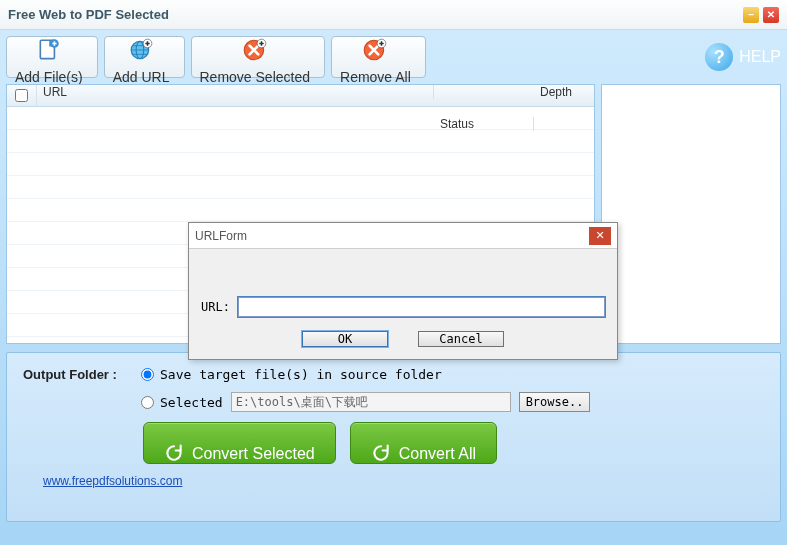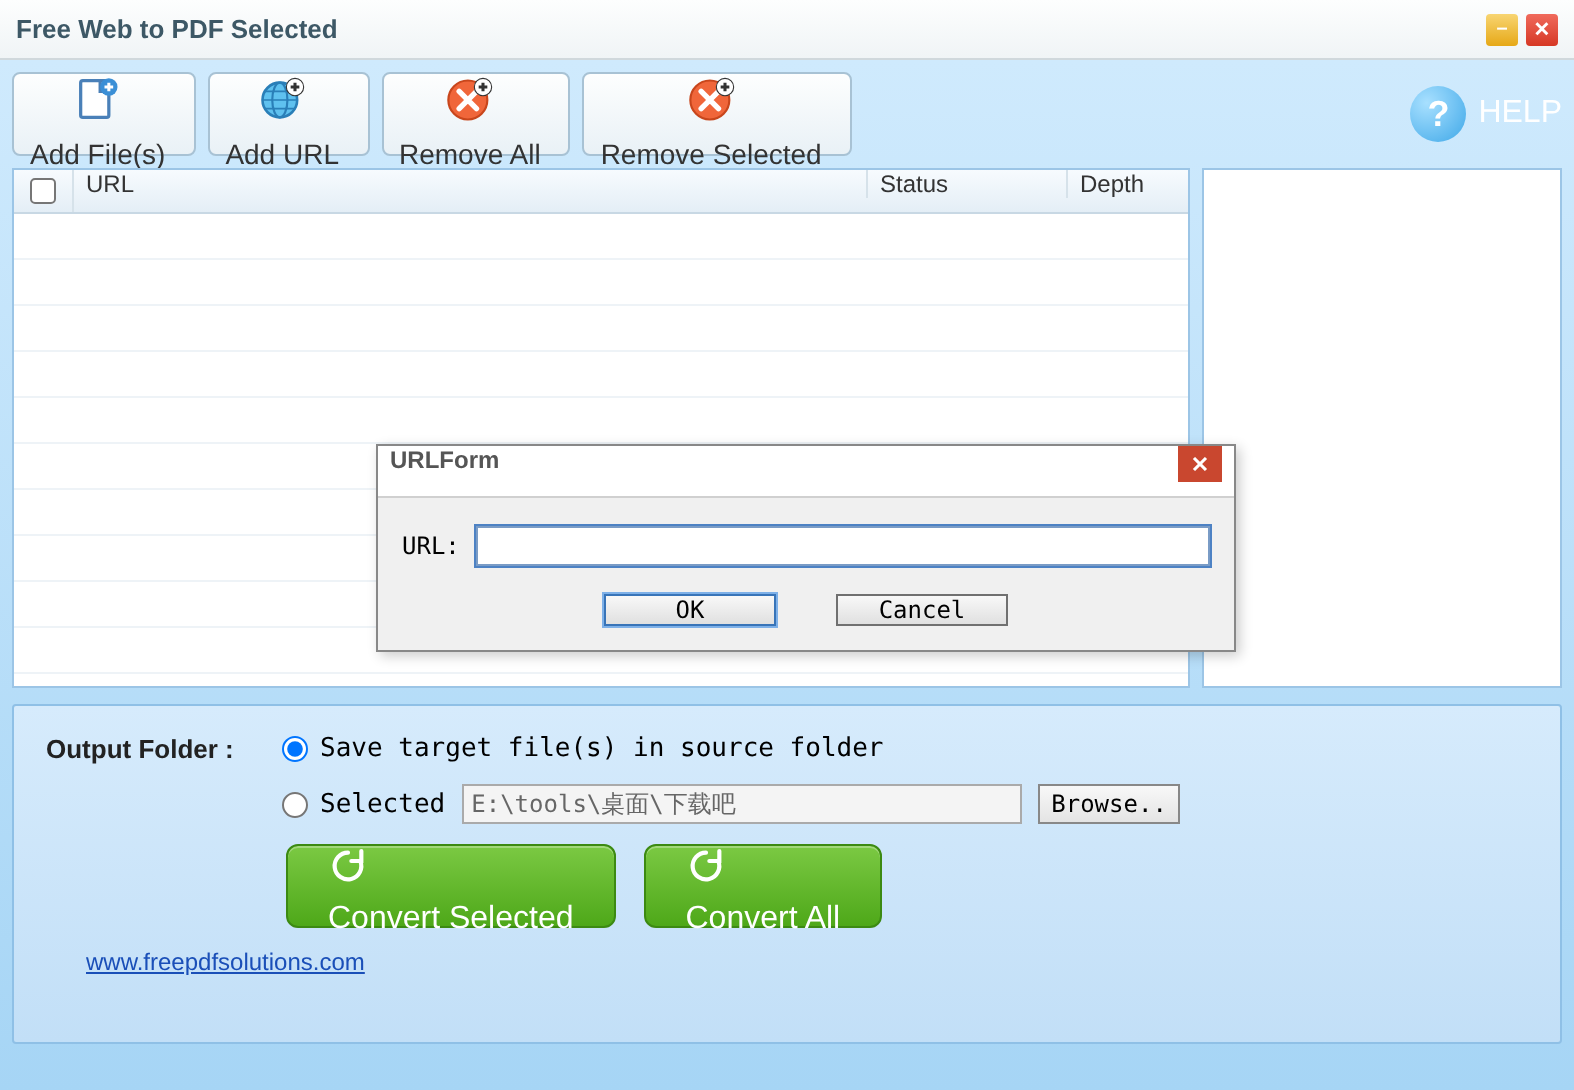--- a/index.html
+++ b/index.html
@@ -13,40 +13,40 @@
 .toolbar { display: flex; gap: 6px; align-items: center; margin-bottom: 6px; }
 .tbtn { background: linear-gradient(#fdfefe, #e9f1f6); border: 1px solid #a8c2d4; border-radius: 4px; height: 42px; padding: 0 14px 0 8px; display: flex; align-items: center; gap: 6px; font-size: 14px; color: #333; cursor: pointer; flex-direction: column; }
 .ticon { width: 28px; height: 28px; display: flex; align-items: center; justify-content: center; }
 .help-btn { margin-left: auto; display: flex; align-items: center; gap: 6px; color: #fff; font-size: 16px; cursor: pointer; }
 .help-circle { width: 28px; height: 28px; border-radius: 50%; background: radial-gradient(circle at 30% 30%, #a8e0ff, #3fa8e8); display: flex; align-items: center; justify-content: center; color: #fff; font-weight: bold; font-size: 18px; }
 .content-row { display: flex; gap: 6px; height: 260px; }
 .table-panel { flex: 1; background: #fff; border: 1px solid #9cc5e6; }
 .table-header { background: linear-gradient(#f7fbfe, #e4eef6); border-bottom: 1px solid #c8d8e4; display: flex; height: 22px; align-items: flex-start; font-size: 12px; color: #333; }
 .th-chk { width: 30px; display: flex; justify-content: center; border-right: 1px solid #d6e2ea; height: 100%; align-items: center; }
 .th-url { flex: 1; padding-left: 6px; border-right: 1px solid #d6e2ea; }
-.th-status { width: 100px; padding-left: 6px; border-right: 1px solid #d6e2ea; }
+.th-status { width: 100px; padding-left: 6px; border-right: 1px solid #d6e2ea; margin-top: 32px; }
 .th-depth { width: 60px; padding-left: 6px; }
 .table-body { height: 236px; }
 .trow { height: 23px; border-bottom: 1px solid #eef3f7; }
 .side-panel { width: 180px; background: #fff; border: 1px solid #9cc5e6; }
 .output-panel { margin-top: 8px; background: linear-gradient(#d6ebfc, #c2dff7); border: 1px solid #8fc0e6; border-radius: 2px; padding: 14px 16px 10px 16px; height: 170px; }
 .out-row { display: flex; align-items: center; margin-bottom: 10px; gap: 8px; }
 .out-label { font-weight: bold; font-size: 13px; color: #222; width: 110px; }
 .radio-row { display: flex; align-items: center; gap: 6px; font-family: 'SimSun', monospace; font-size: 13px; }
 .path-input { width: 280px; height: 20px; border: 1px solid #aaa; background: #f4f4f4; padding: 0 4px; font-family: 'SimSun', monospace; font-size: 12px; color: #666; }
 .browse-btn { height: 20px; padding: 0 6px; border: 1px solid #888; background: linear-gradient(#f8f8f8, #e4e4e4); font-family: 'SimSun', monospace; font-size: 12px; cursor: pointer; }
 .convert-row { display: flex; gap: 14px; margin-left: 120px; margin-top: 6px; }
-.convert-btn { background: linear-gradient(#7bc943, #4ea819); border: 1px solid #3c8a12; border-radius: 6px; height: 42px; padding: 0 20px; display: flex; align-items: flex-start; gap: 8px; color: #fff; font-size: 16px; cursor: pointer; box-shadow: inset 0 1px 0 rgba(255,255,255,0.3); flex-direction: column; }
+.convert-btn { background: linear-gradient(#7bc943, #4ea819); border: 1px solid #3c8a12; border-radius: 6px; height: 42px; padding: 0 20px; display: flex; align-items: flex-end; gap: 8px; color: #fff; font-size: 16px; cursor: pointer; box-shadow: inset 0 1px 0 rgba(255,255,255,0.3); }
 .refresh-icon { width: 20px; height: 20px; }
 .footer-link { margin-top: 10px; margin-left: 20px; color: #1a4fb8; text-decoration: underline; font-size: 12px; cursor: pointer; }
 .dialog-overlay { position: absolute; left: 188px; top: 222px; width: 430px; background: #f0f0f0; border: 1px solid #888; box-shadow: 2px 2px 6px rgba(0,0,0,0.2); }
-.dialog-title { height: 26px; background: #fff; border-bottom: 1px solid #d0d0d0; display: flex; padding: 0 6px; color: #555; font-size: 12px; font-weight: bold; }
+.dialog-title { height: 26px; background: #fff; border-bottom: 1px solid #d0d0d0; display: flex; align-items: center; padding: 0 6px; color: #555; font-size: 12px; }
 .dialog-close { margin-left: auto; width: 22px; height: 18px; background: #c9472f; color: #fff; display: flex; align-items: center; justify-content: center; font-size: 11px; cursor: pointer; }
 .dialog-body { padding: 14px 12px 12px 12px; }
-.url-row { display: flex; align-items: center; gap: 8px; margin-bottom: 14px; }
+.url-row { display: flex; align-items: center; gap: 8px; margin-bottom: 14px; margin-top: 34px; }
 .url-label { font-family: 'SimSun', monospace; font-size: 12px; color: #000; }
 .url-input { flex: 1; height: 20px; border: 1px solid #7a9cc6; background: #fff; padding: 0 4px; outline: 1px solid #4d82c4; }
 .dialog-btns { display: flex; justify-content: center; gap: 30px; }
 .dbtn { width: 86px; height: 16px; border: 1px solid #707070; background: linear-gradient(#f8f8f8, #e0e0e0); font-family: 'SimSun', monospace; font-size: 12px; cursor: pointer; }
 .dbtn.ok { border: 1px solid #3874b8; box-shadow: 0 0 0 1px #7db0e8; }
 </style>
 </head>
 <body>
 
 <div class="titlebar">
@@ -82,32 +82,32 @@
     </button>
     <button class="tbtn">
       <span class="ticon">
         <svg viewBox="0 0 24 24" width="26" height="26">
             <circle cx="11" cy="12" r="9" fill="#f0663a" stroke="#c8461c" stroke-width="1"></circle>
             <path d="M7 8l8 8M15 8l-8 8" stroke="#fff" stroke-width="2.5" stroke-linecap="round"></path>
             <circle cx="18" cy="6" r="4" fill="#fff" stroke="#333" stroke-width="0.5"></circle>
             <path d="M18 4v4M16 6h4" stroke="#333" stroke-width="1.4"></path>
           </svg>
       </span>
-      <span>Remove All</span>
+      <span>Remove Selected</span>
     </button>
     <button class="tbtn">
       <span class="ticon">
         <svg viewBox="0 0 24 24" width="26" height="26">
             <circle cx="11" cy="12" r="9" fill="#f0663a" stroke="#c8461c" stroke-width="1"></circle>
             <path d="M7 8l8 8M15 8l-8 8" stroke="#fff" stroke-width="2.5" stroke-linecap="round"></path>
             <circle cx="18" cy="6" r="4" fill="#fff" stroke="#333" stroke-width="0.5"></circle>
             <path d="M18 4v4M16 6h4" stroke="#333" stroke-width="1.4"></path>
           </svg>
       </span>
-      <span>Remove Selected</span>
+      <span>Remove All</span>
     </button>
     <div class="help-btn">
       <div class="help-circle">?</div>
       <span>HELP</span>
     </div>
   </div>
 
   <div class="content-row">
     <div class="table-panel">
       <div class="table-header">

